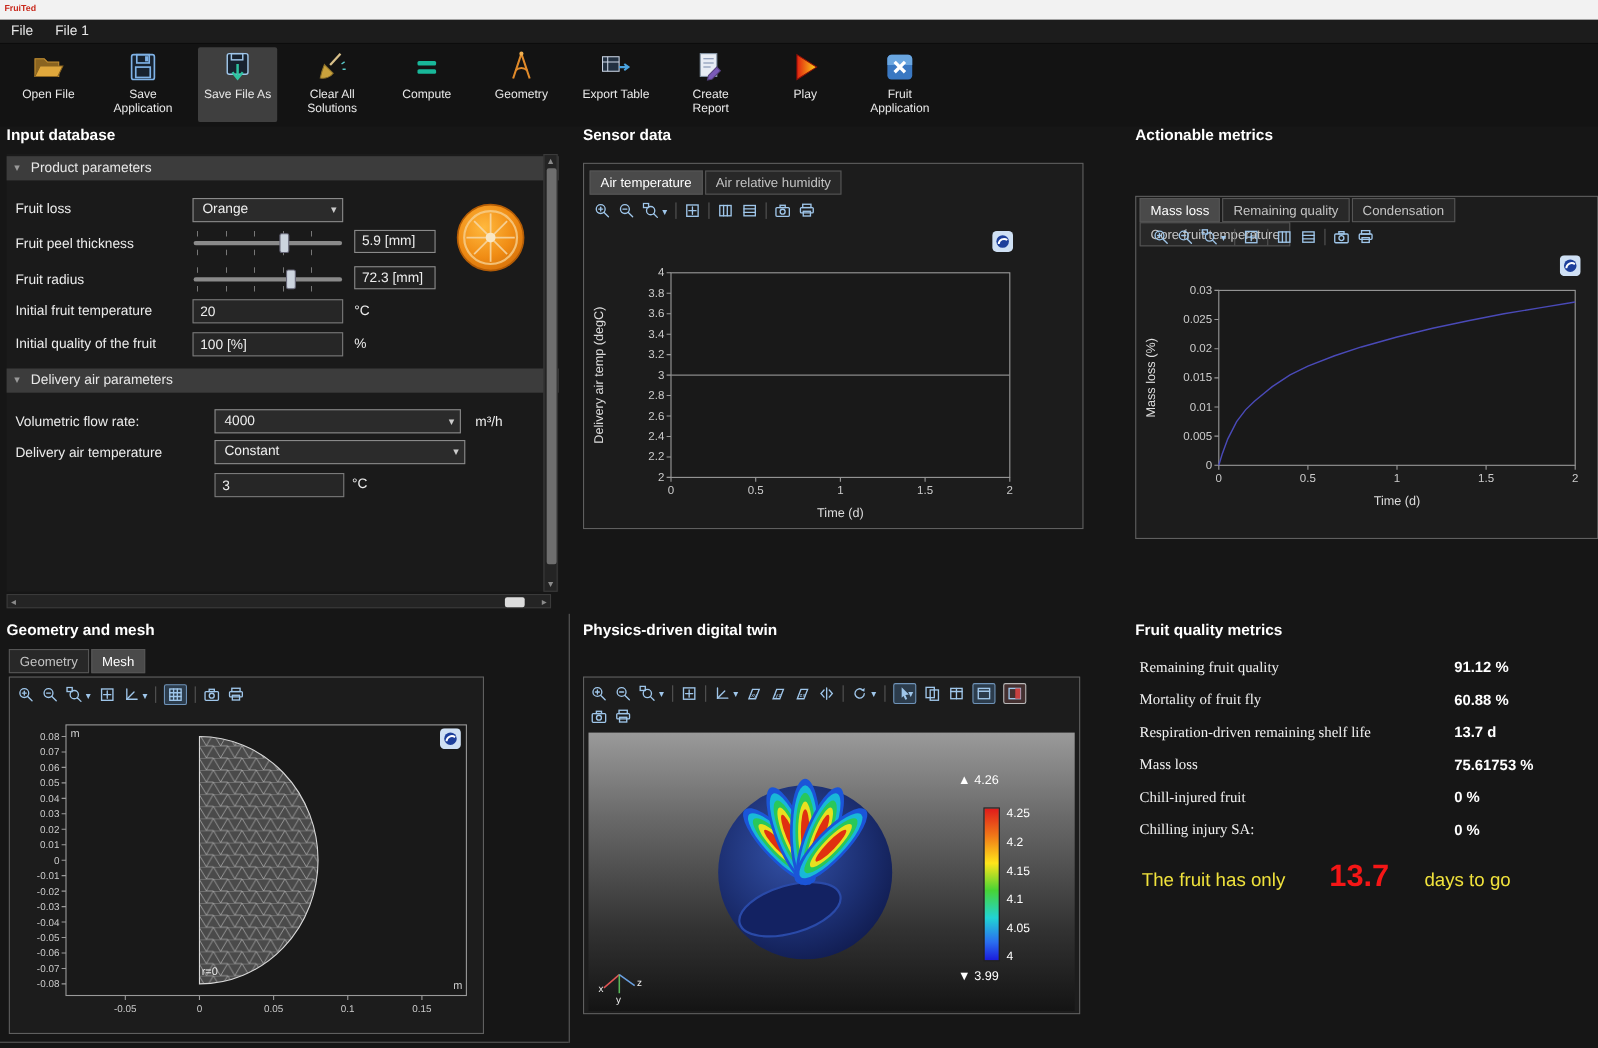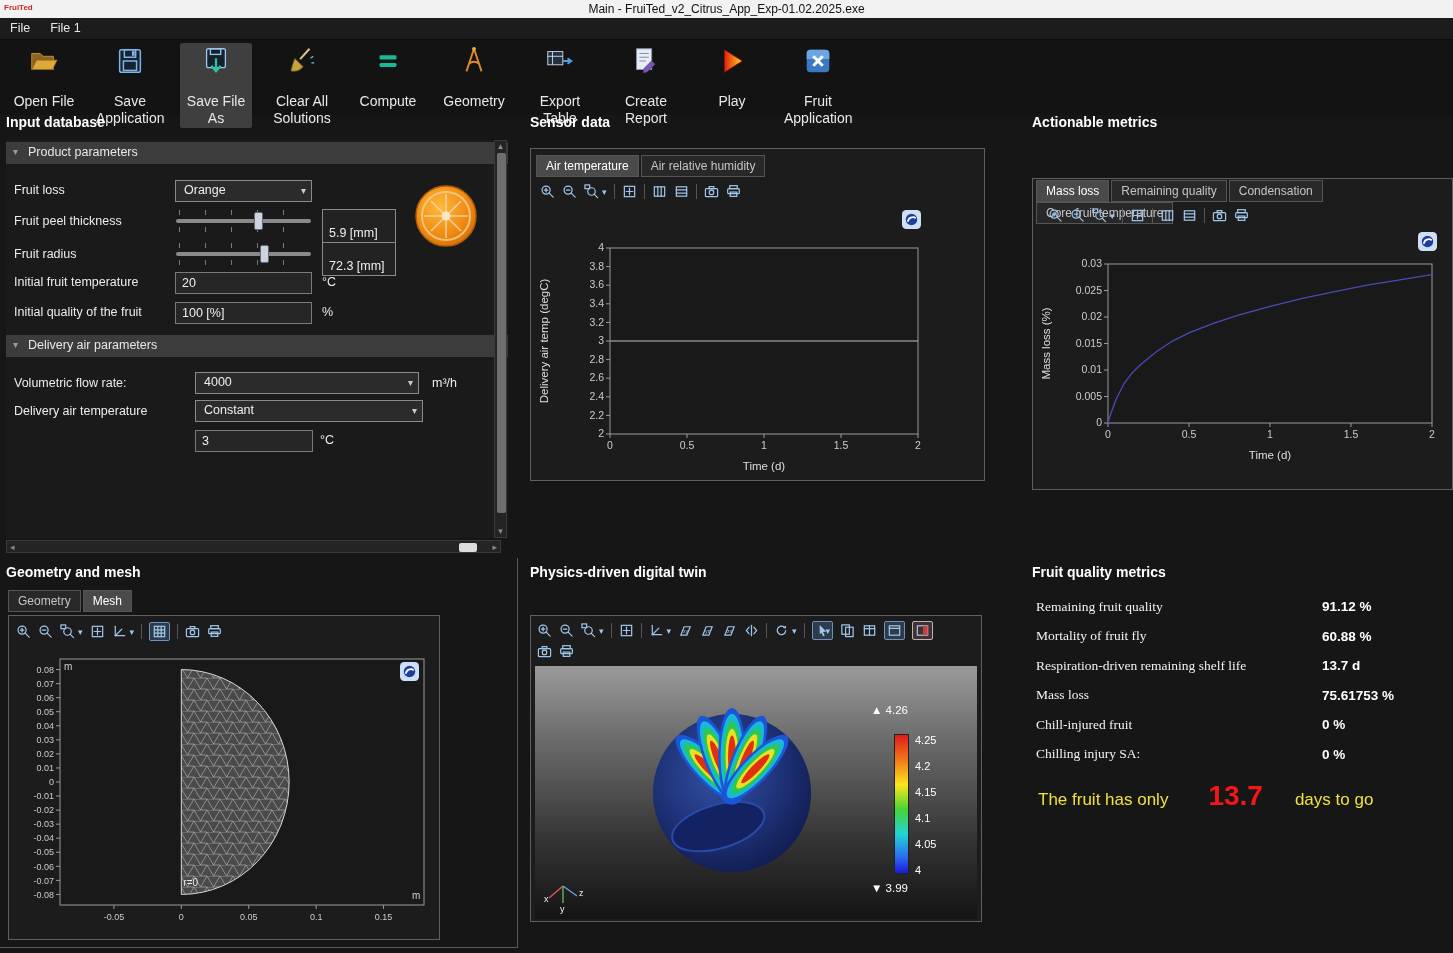--- a/index.html
+++ b/index.html
@@ -15,37 +15,37 @@
   
   .menubar { position:absolute; left:0; top:18px; width:1453px; height:22px; background:#1c1c1c; border-bottom:1px solid #0c0c0c; }
   .menu-item { display:inline-block; padding:3px 10px; font-size:12.5px; color:#e8e8e8; cursor:default; }
 
   
   .toolbar { position:absolute; left:0; top:40px; width:1453px; height:75px; background:#131313; display:flex; align-items:flex-start; padding:3px 8px; gap:14px; }
   .tbtn { width:72px; min-height:68px; text-align:center; padding:2px 2px; border-radius:2px; }
   .tbtn.hl { background:#3f3f3f; }
   .tb-icon { display:block; height:34px; }
   .tb-icon svg { width:32px; height:32px; }
-  .tb-label { font-size:14px; line-height:1.18; color:#e8e8e8; margin-top:14px; }
+  .tb-label { font-size:11px; line-height:1.18; color:#e8e8e8; margin-top:1px; }
 
   
   .hdr { position:absolute; font-size:14px; font-weight:bold; color:#ffffff; }
 
   
   .panel { position:absolute; background:#1d1d1d; border:1px solid #5f5f5f; }
   .noborder { border:none; }
 
   
   .group-hdr { position:absolute; left:0; width:100%; height:22px; background:#3c3c3c; color:#e8e8e8; font-size:12.5px; padding:3px 6px 3px 22px; }
   .group-hdr::before { content:"▾"; position:absolute; left:7px; top:4px; color:#9a9a9a; font-size:10px; }
   .ip-label { position:absolute; font-size:12.5px; color:#ececec; }
   .dd { position:absolute; height:22px; background:#2b2b2b; border:1px solid #8a8a8a; color:#eee; font-size:12.5px; padding:2px 20px 2px 8px; }
   .dd::after { content:"▾"; position:absolute; right:5px; top:4px; color:#ccc; font-size:10px; }
   .tin { position:absolute; height:22px; background:#262626; border:1px solid #7a7a7a; color:#eee; font-size:12.5px; padding:2px 6px; font-family:"Liberation Sans",sans-serif; }
-  .vbox { position:absolute; height:21px; border:1px solid #8a8a8a; background:#222; color:#eee; font-size:12.5px; padding:16px 6px; }
+  .vbox { position:absolute; height:21px; border:1px solid #8a8a8a; background:#222; color:#eee; font-size:12.5px; padding:2px 6px; }
   .unit { position:absolute; font-size:12.5px; color:#ececec; }
   .slider { position:absolute; width:137px; height:26px; }
   .slider .ticks-top { position:absolute; left:4px; right:4px; top:2px; height:5px; background:repeating-linear-gradient(90deg,#777 0 1px,transparent 1px 26px); }
   .slider .ticks-bot { position:absolute; left:4px; right:4px; bottom:2px; height:5px; background:repeating-linear-gradient(90deg,#777 0 1px,transparent 1px 26px); }
   .slider .track { position:absolute; left:1px; right:1px; top:11px; height:4px; background:#8a8a8a; border-radius:2px; }
   .slider .thumb { position:absolute; top:4px; width:9px; height:18px; background:#ccd4de; border:1px solid #667; border-radius:2px; }
 
   
   .vscroll { position:absolute; width:13px; background:#242424; border:1px solid #3a3a3a; }
   .vscroll .arr { position:absolute; left:0; width:100%; text-align:center; color:#8a8a8a; font-size:8px; }
@@ -95,21 +95,20 @@
   .divider-v { position:absolute; width:1px; background:#5a5a5a; }
   .divider-h { position:absolute; height:1px; background:#5a5a5a; }
 </style>
 </head>
 <body>
 
 <div class="app">
 
   <div class="titlebar">
     <span class="tlogo">FruiTed</span>
-    <div class="ttext">Main - FruiTed_v2_Citrus_App_Exp-01.02.2025.exe</div>
   </div>
 
   <div class="menubar" id="menubar"><span class="menu-item">File</span><span class="menu-item">File 1</span></div>
 
   <div class="toolbar" id="toolbar">
       <div class="tbtn">
         <span class="tb-icon"><svg viewBox="0 0 34 34">
             <path d="M4,9 h9 l3,3 h11 v14 h-23 z" fill="#8a6420" stroke="#c89232"></path>
             <path d="M4,26 l5,-10 h22 l-5,10 z" fill="#e0a83c" stroke="#8a6420"></path>
           </svg></span>

